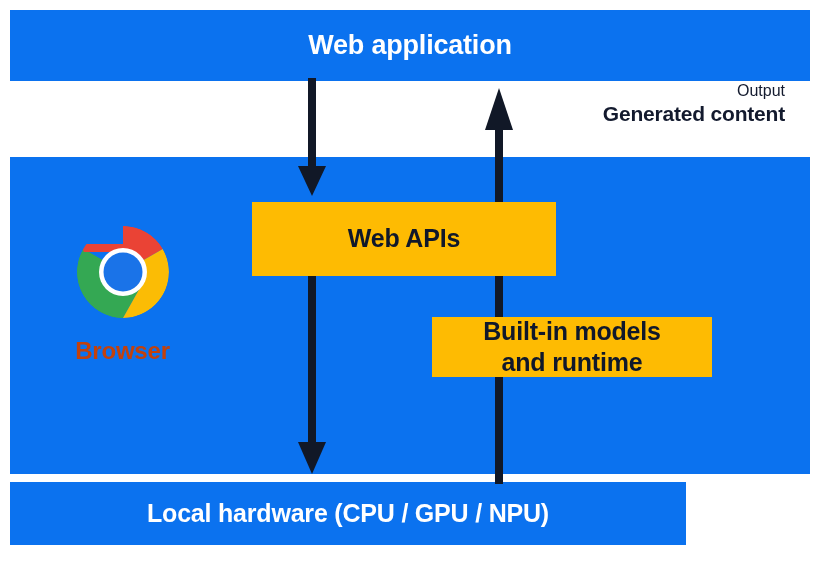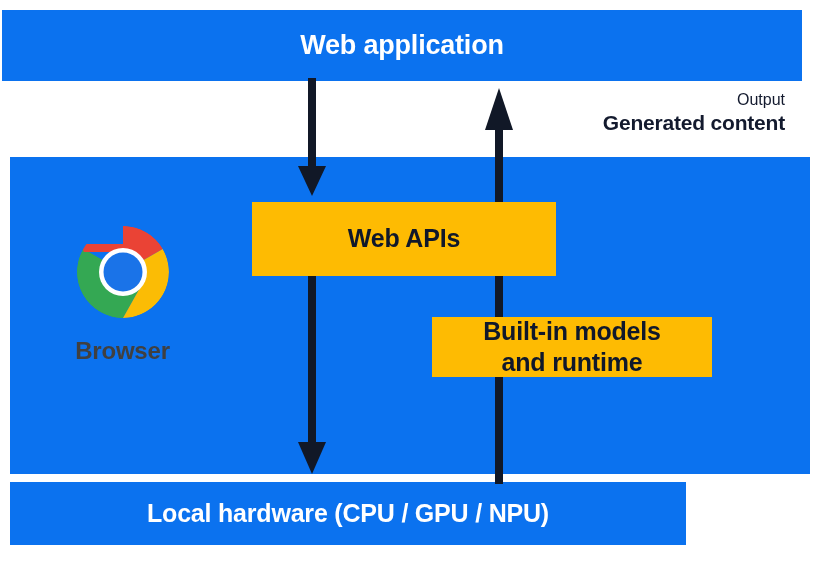--- a/index.html
+++ b/index.html
@@ -26,21 +26,21 @@
     justify-content: center;
   }
   .band-label {
     color: #ffffff;
     font-weight: bold;
     letter-spacing: -0.2px;
     white-space: nowrap;
   }
 
   #band-web-application {
-    left: 2px;
+    left: 10px;
     top: 10px;
     width: 800px;
     height: 71px;
   }
   #band-web-application .band-label { font-size: 27px; }
 
   #band-browser {
     left: 10px;
     top: 157px;
     width: 800px;
@@ -73,21 +73,21 @@
     font-weight: bold;
     letter-spacing: -0.2px;
   }
   #note-input {
     left: 110px;
     top: 98px;
     text-align: left;
   }
   #note-output {
     right: 35px;
-    top: 90px;
+    top: 81px;
     text-align: right;
   }
 
   
   .arrow {
     position: absolute;
     color: #111827;
   }
   #arrow-input { left: 292px; top: 78px; }
   #arrow-input-lower { left: 292px; top: 270px; }
@@ -107,21 +107,21 @@
     top: 67px;
     width: 96px;
     height: 96px;
   }
   #browser-caption {
     position: absolute;
     left: 10px;
     top: 180px;
     width: 205px;
     text-align: center;
-    color: #404040;
+    color: #c2410c;
     font-size: 24px;
     font-weight: bold;
     letter-spacing: -0.2px;
   }
 
   .amber-box {
     position: absolute;
     background: #febb02;
     display: flex;
     align-items: center;

